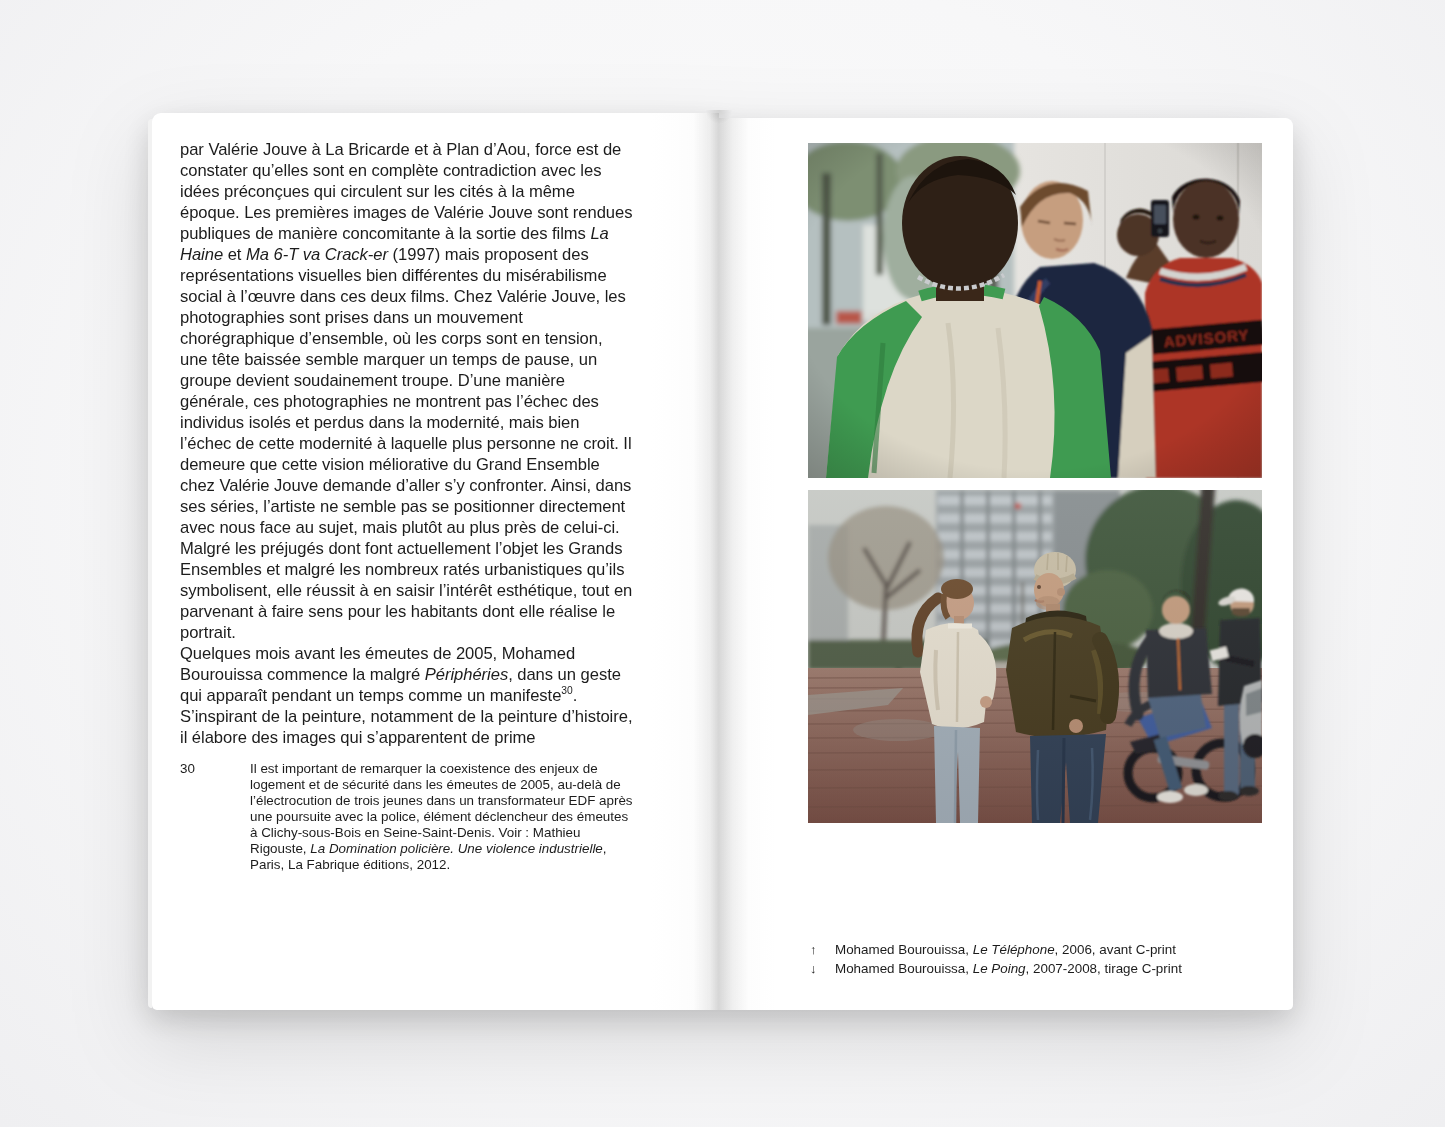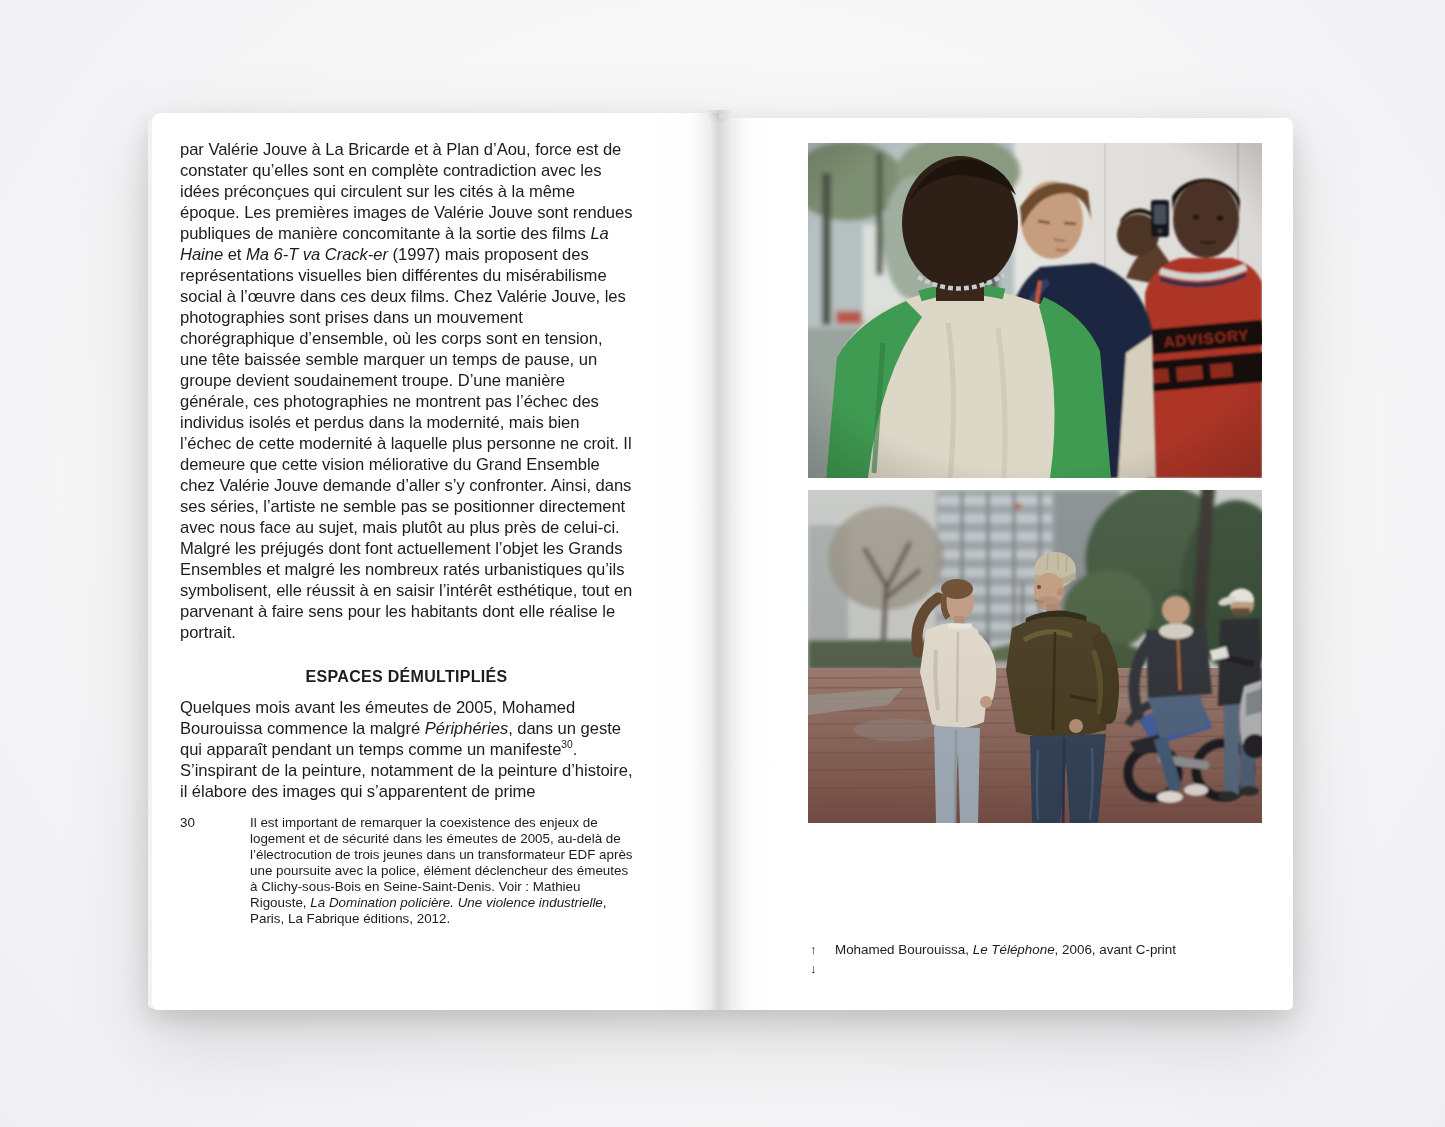--- a/index.html
+++ b/index.html
@@ -51,21 +51,20 @@
 </style>
 </head>
 <body>
 
 <div class="stage">
   <div class="book">
 
     <div class="page page-left">
       <div class="textcol">
         <p class="body-par"><span>par Valérie Jouve à La Bricarde et à Plan d’Aou, force est de constater qu’elles sont en complète contradiction avec les idées préconçues qui circulent sur les cités à la même époque. Les premières images de Valérie Jouve sont rendues publiques de manière concomitante à la sortie des films </span><span class="it">La Haine</span><span> et </span><span class="it">Ma 6-T va Crack-er</span><span> (1997) mais proposent des représentations visuelles bien différentes du misérabilisme social à l’œuvre dans ces deux films. Chez Valérie Jouve, les photographies sont prises dans un mouvement chorégraphique d’ensemble, où les corps sont en tension, une tête baissée semble marquer un temps de pause, un groupe devient soudainement troupe. D’une manière générale, ces photographies ne montrent pas l’échec des individus isolés et perdus dans la modernité, mais bien l’échec de cette modernité à laquelle plus personne ne croit. Il demeure que cette vision méliorative du Grand Ensemble chez Valérie Jouve demande d’aller s’y confronter. Ainsi, dans ses séries, l’artiste ne semble pas se positionner directement avec nous face au sujet, mais plutôt au plus près de celui-ci. Malgré les préjugés dont font actuellement l’objet les Grands Ensembles et malgré les nombreux ratés urbanistiques qu’ils symbolisent, elle réussit à en saisir l’intérêt esthétique, tout en parvenant à faire sens pour les habitants dont elle réalise le portrait.</span></p>
-        <h2 class="section-heading">ESPACES DÉMULTIPLIÉS</h2>
         <p class="body-par"><span>Quelques mois avant les émeutes de 2005, Mohamed Bourouissa commence la malgré </span><span class="it">Périphéries</span><span>, dans un geste qui apparaît pendant un temps comme un manifeste</span><sup>30</sup><span>. S’inspirant de la peinture, notamment de la peinture d’histoire, il élabore des images qui s’apparentent de prime</span></p>
         <div class="footnote">
           <span class="fn-num">30</span>
           <span class="fn-text"><span>Il est important de remarquer la coexistence des enjeux de logement et de sécurité dans les émeutes de 2005, au-delà de l’électrocution de trois jeunes dans un transformateur EDF après une poursuite avec la police, élément déclencheur des émeutes à Clichy-sous-Bois en Seine-Saint-Denis. Voir : Mathieu Rigouste, </span><span class="it">La Domination policière. Une violence industrielle</span><span>, Paris, La Fabrique éditions, 2012.</span></span>
         </div>
       </div>
     </div>
 
     <div class="page page-right">
 
@@ -308,19 +307,20 @@
         </svg>
       </div>
 
       <div class="captions">
         <div class="caption-row">
           <span class="caption-arrow">↑</span>
           <span class="caption-text"><span>Mohamed Bourouissa, </span><span class="it">Le Téléphone</span><span>, 2006, avant C-print</span></span>
         </div>
         <div class="caption-row">
           <span class="caption-arrow">↓</span>
+          <span class="caption-text"><span>Mohamed Bourouissa, </span><span class="it">Le Poing</span><span>, 2007-2008, tirage C-print</span></span>
         </div>
       </div>
     </div>
 
     <div class="gutter-notch"></div>
   </div>
 </div>
 
 </body></html>

